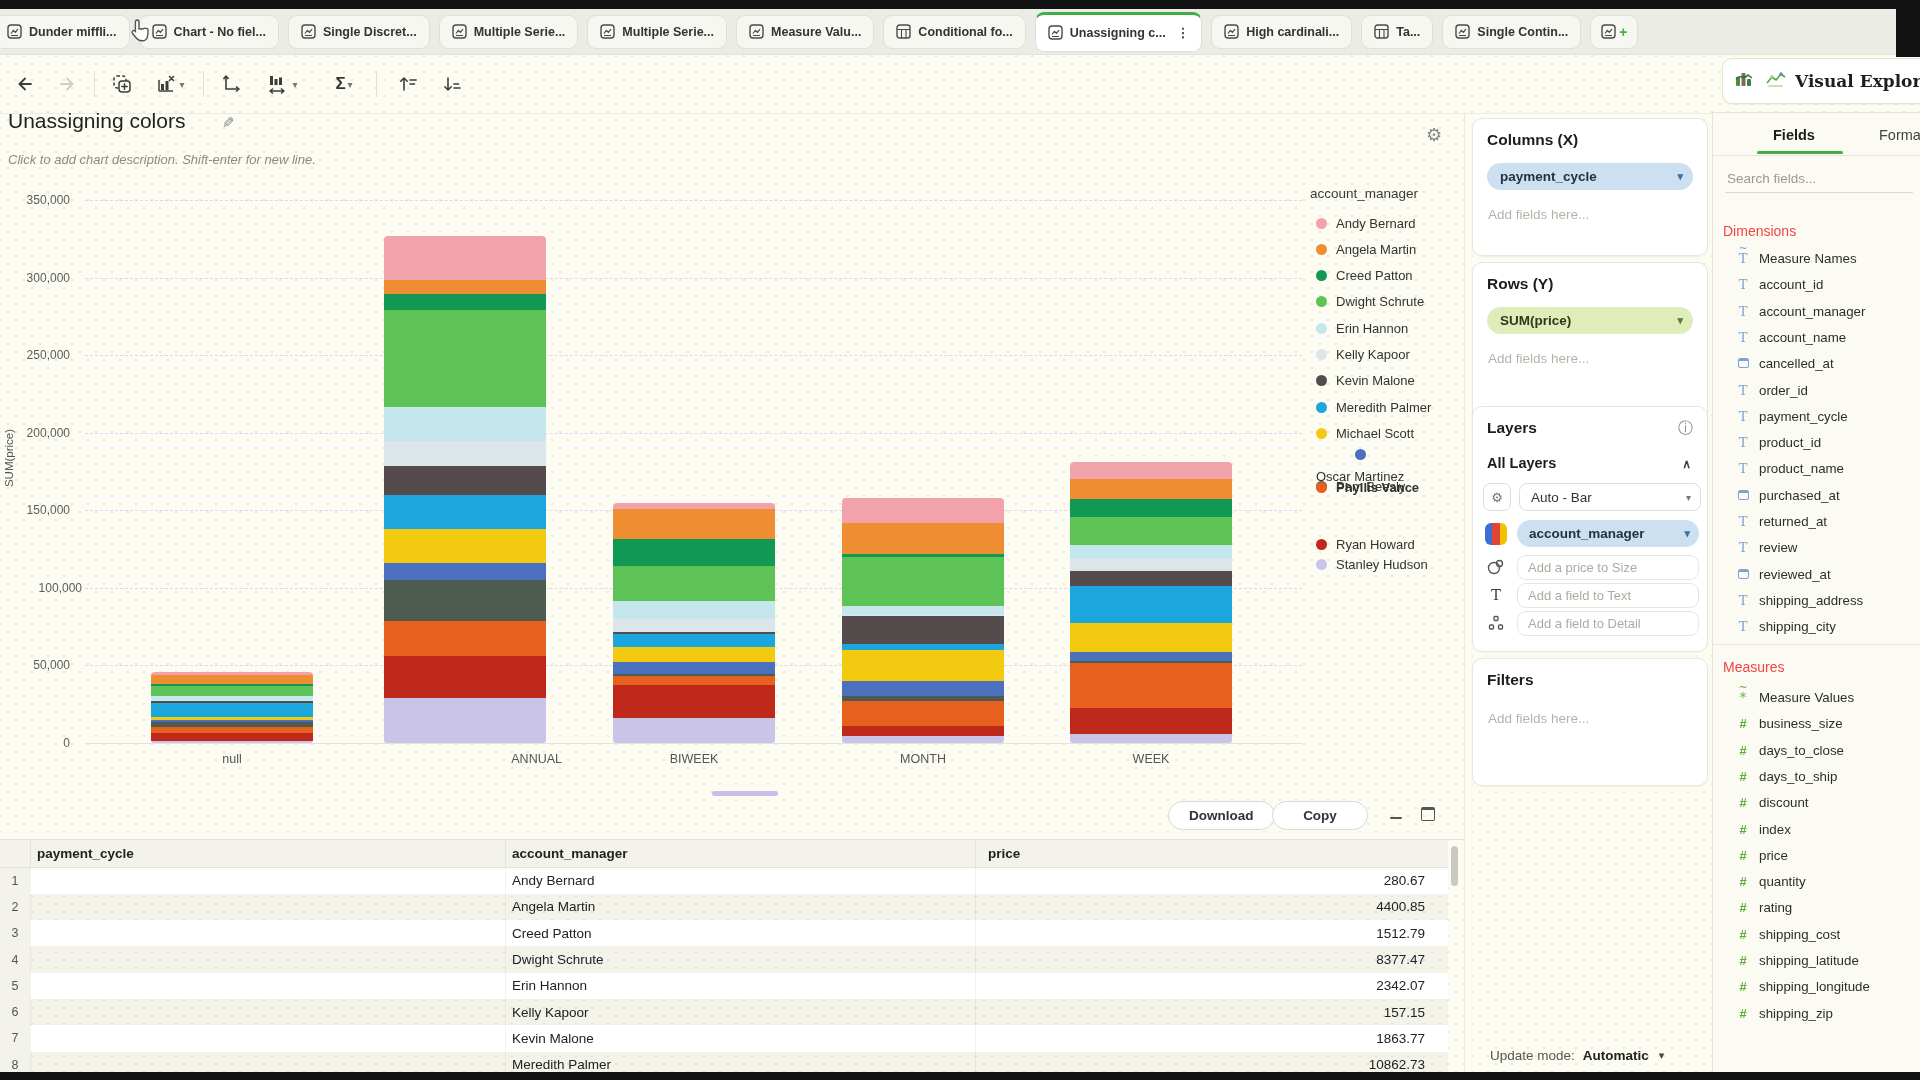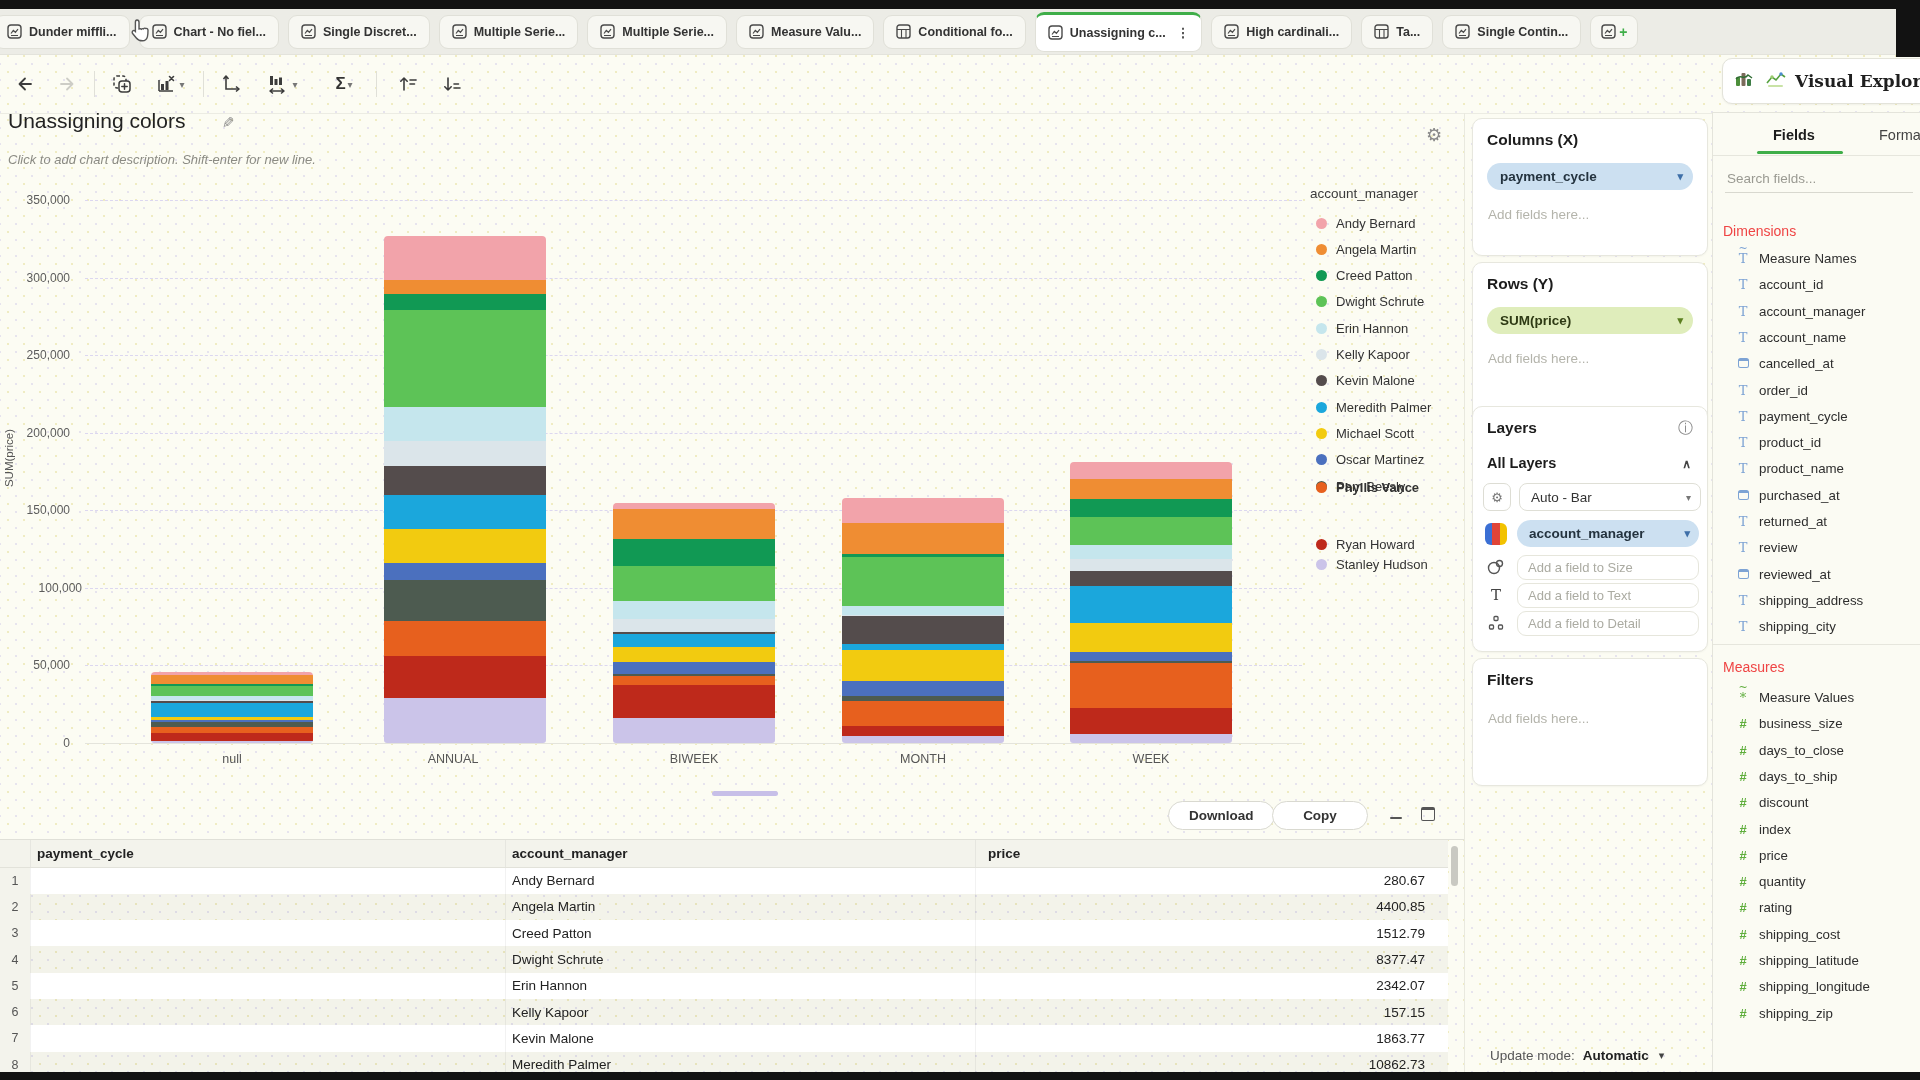--- a/index.html
+++ b/index.html
@@ -412,21 +412,21 @@
         <div style="height: 24.3574px; background: rgb(219, 229, 234);"></div>
         <div style="height: 29.0117px; background: rgb(84, 76, 76);"></div>
         <div style="height: 34.2866px; background: rgb(27, 167, 220);"></div>
         <div style="height: 34.5969px; background: rgb(242, 203, 16);"></div>
         <div style="height: 16.7554px; background: rgb(75, 112, 190);"></div>
         <div style="height: 40.9577px; background: rgb(77, 91, 80);"></div>
         <div style="height: 35.0623px; background: rgb(231, 96, 30);"></div>
         <div style="height: 41.7334px; background: rgb(190, 41, 27);"></div>
         <div style="height: 44.9914px; background: rgb(203, 196, 233);"></div>
       </div>
-      <div class="abs xlab" style="left: 372px;">ANNUAL</div>
+      <div class="abs xlab" style="left: 400px; text-align: right;">ANNUAL</div>
       <div class="abs bar-col" style="left: 613px; top: 502.529px; width: 162px; height: 240.471px;">
         <div style="height: 6.67114px; background: rgb(242, 163, 170);"></div>
         <div style="height: 29.9426px; background: rgb(239, 141, 51);"></div>
         <div style="height: 26.6846px; background: rgb(17, 153, 84);"></div>
         <div style="height: 34.9071px; background: rgb(93, 195, 87);"></div>
         <div style="height: 18.6171px; background: rgb(197, 230, 237);"></div>
         <div style="height: 13.032px; background: rgb(219, 229, 234);"></div>
         <div style="height: 1.55143px; background: rgb(84, 76, 76);"></div>
         <div style="height: 13.3423px; background: rgb(27, 167, 220);"></div>
         <div style="height: 15.0489px; background: rgb(242, 203, 16);"></div>
@@ -505,21 +505,21 @@
         <span>Kevin Malone</span>
       </div>
       <div class="abs legend-item" style="top: 396.1px;">
         <span class="swatch" style="background: rgb(27, 167, 220);"></span>
         <span>Meredith Palmer</span>
       </div>
       <div class="abs legend-item" style="top: 422.4px;">
         <span class="swatch" style="background: rgb(242, 203, 16);"></span>
         <span>Michael Scott</span>
       </div>
-      <div class="abs legend-item" style="top: 448.7px;">
+      <div class="abs legend-item" style="top: 448.7px; flex-direction: column;">
         <span class="swatch" style="background: rgb(75, 112, 190);"></span>
         <span>Oscar Martinez</span>
       </div>
       <div class="abs legend-item" style="top: 475px;">
         <span class="swatch" style="background: rgb(77, 91, 80);"></span>
         <span>Pam Beesly</span>
       </div>
       <div class="abs legend-item" style="top: 476px; font-weight: bold;">
         <span class="swatch" style="background: rgb(231, 96, 30);"></span>
         <span>Phyllis Vance</span>
@@ -671,21 +671,21 @@
           <span class="caret"></span>
       </div>
     </div>
     <div class="lrow" style="top:147px;">
       <span class="lrow-icon">
         <svg width="20" height="20" viewBox="0 0 20 20">
             <circle cx="8" cy="11" r="5.5" fill="none" stroke="#555" stroke-width="1.4"></circle>
             <circle cx="13.5" cy="6.5" r="3" fill="none" stroke="#555" stroke-width="1.4"></circle>
           </svg>
       </span>
-      <div class="ghostinput">Add a field to Size</div>
+      <div class="ghostinput">Add a price to Size</div>
     </div>
     <div class="lrow" style="top:175px;">
       <span class="lrow-icon ticon">T</span>
       <div class="ghostinput">Add a field to Text</div>
     </div>
     <div class="lrow" style="top:203px;">
       <span class="lrow-icon">
         <svg width="16" height="16" viewBox="0 0 16 16">
             <rect x="6" y="1.5" width="4" height="4" rx="1" fill="none" stroke="#555" stroke-width="1.3"></rect>
             <rect x="1.5" y="10" width="4" height="4" rx="1" fill="none" stroke="#555" stroke-width="1.3"></rect>

